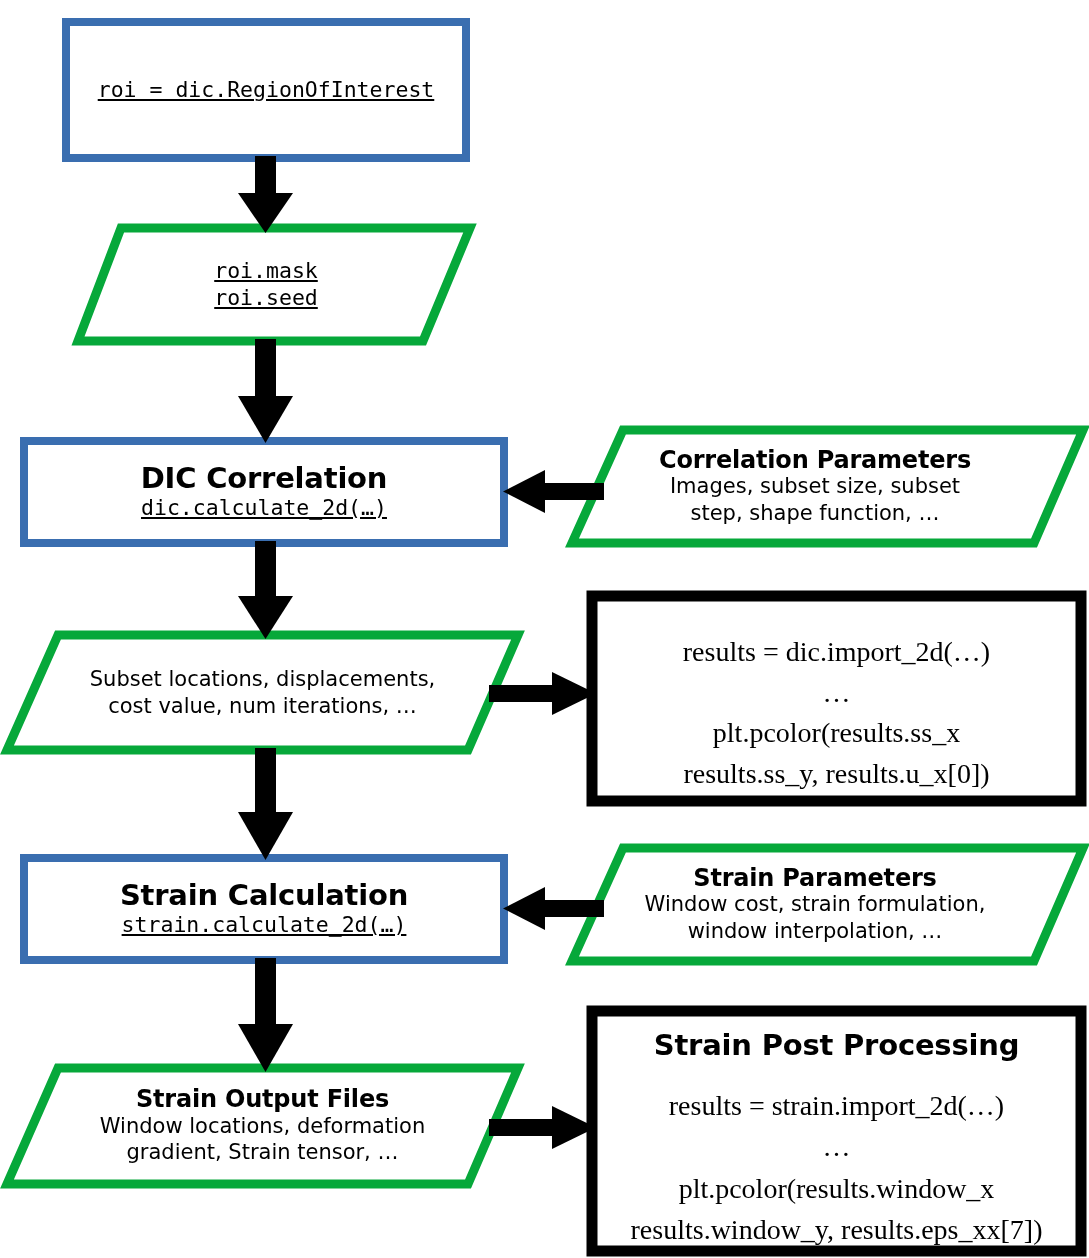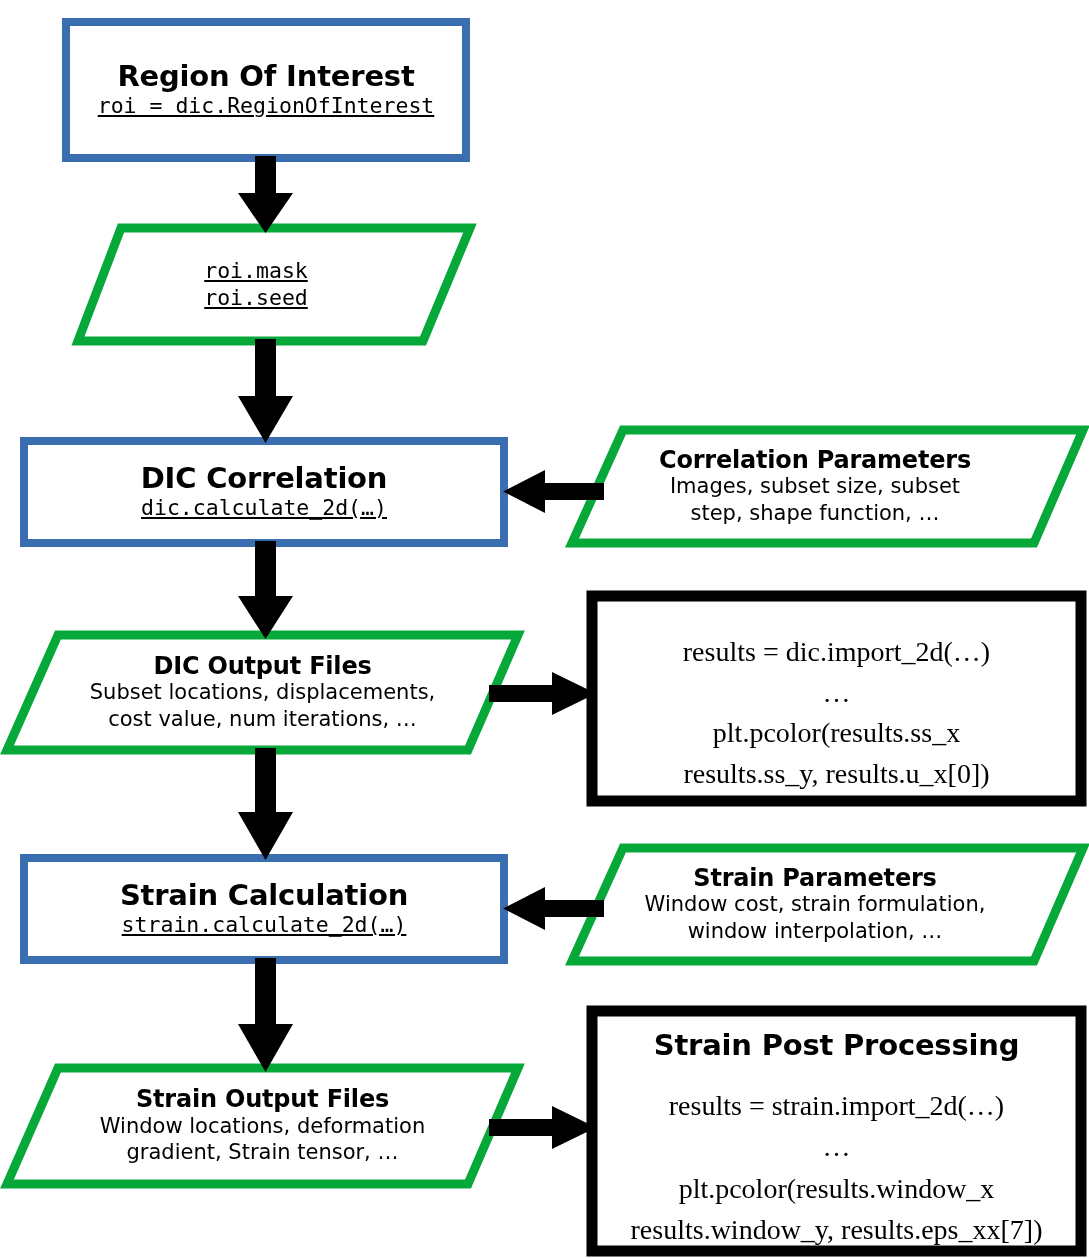--- a/index.html
+++ b/index.html
@@ -133,42 +133,40 @@
     </g>
 
     <g>
       <rect x="489" y="1119" width="75" height="17" fill="#000000"></rect>
       <polygon points="552,1106 552,1149 596,1127.5" fill="#000000"></polygon>
     </g>
 
   </svg>
 
   <div class="node-text" style="left:66px; top:22px; width:400px; height:136px;">
-    <div class="title">Region Of Interest</div>
     <div class="sub">roi = dic.RegionOfInterest</div>
   </div>
 
-  <div class="node-text" style="left:60px; top:228px; width:392px; height:113px;">
+  <div class="node-text" style="left:70px; top:228px; width:392px; height:113px;">
     <div class="sub">roi.mask</div>
     <div class="sub">roi.seed</div>
   </div>
 
   <div class="node-text" style="left:24px; top:441px; width:480px; height:102px;">
     <div class="title">DIC Correlation</div>
     <div class="sub">dic.calculate_2d(…)</div>
   </div>
 
   <div class="node-text" style="left:585px; top:430px; width:460px; height:113px;">
     <div class="title small">Correlation Parameters</div>
     <div class="desc">Images, subset size, subset</div>
     <div class="desc">step, shape function, …</div>
   </div>
 
   <div class="node-text" style="left:20px; top:635px; width:485px; height:115px;">
-    <div class="title small">DIC Output Files</div>
     <div class="desc">Subset locations, displacements,</div>
     <div class="desc">cost value, num iterations, …</div>
   </div>
 
   <div class="node-text" style="left:592px; top:596px; width:489px; height:205px; justify-content:flex-start; padding-top:14px; box-sizing:border-box;">
     <div class="gap-md"></div>
     <div class="code">results = dic.import_2d(…)</div>
     <div class="code ellipsis">…</div>
     <div class="code">plt.pcolor(results.ss_x</div>
     <div class="code">results.ss_y, results.u_x[0])</div>

